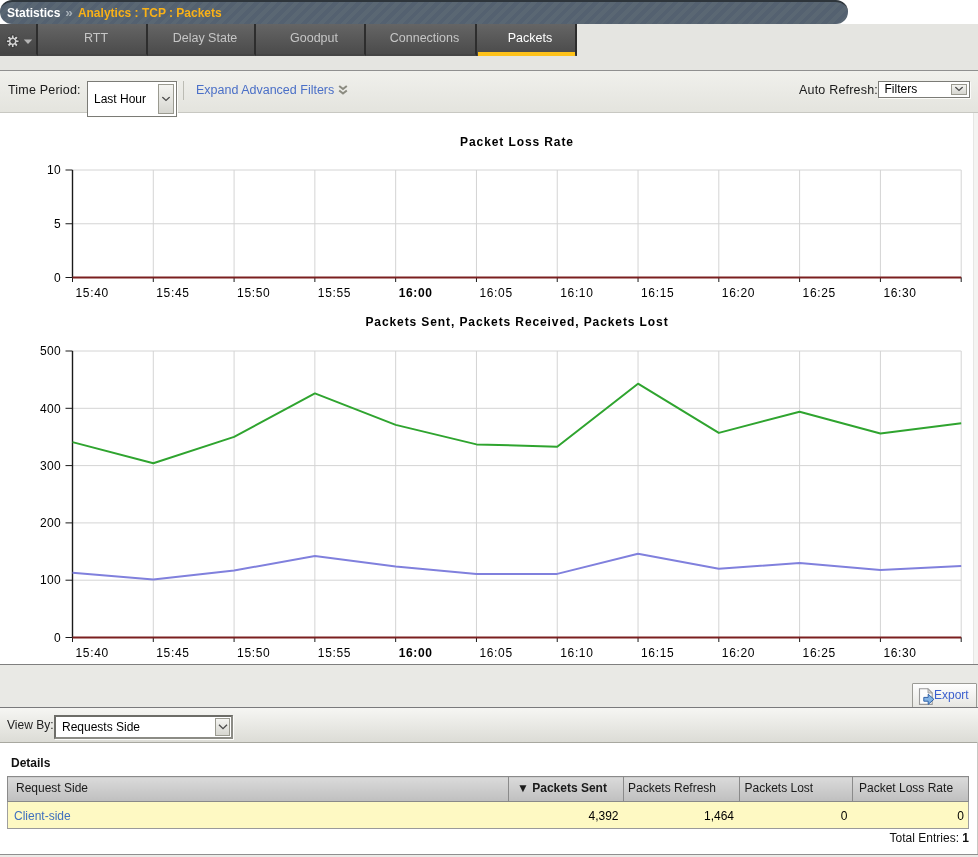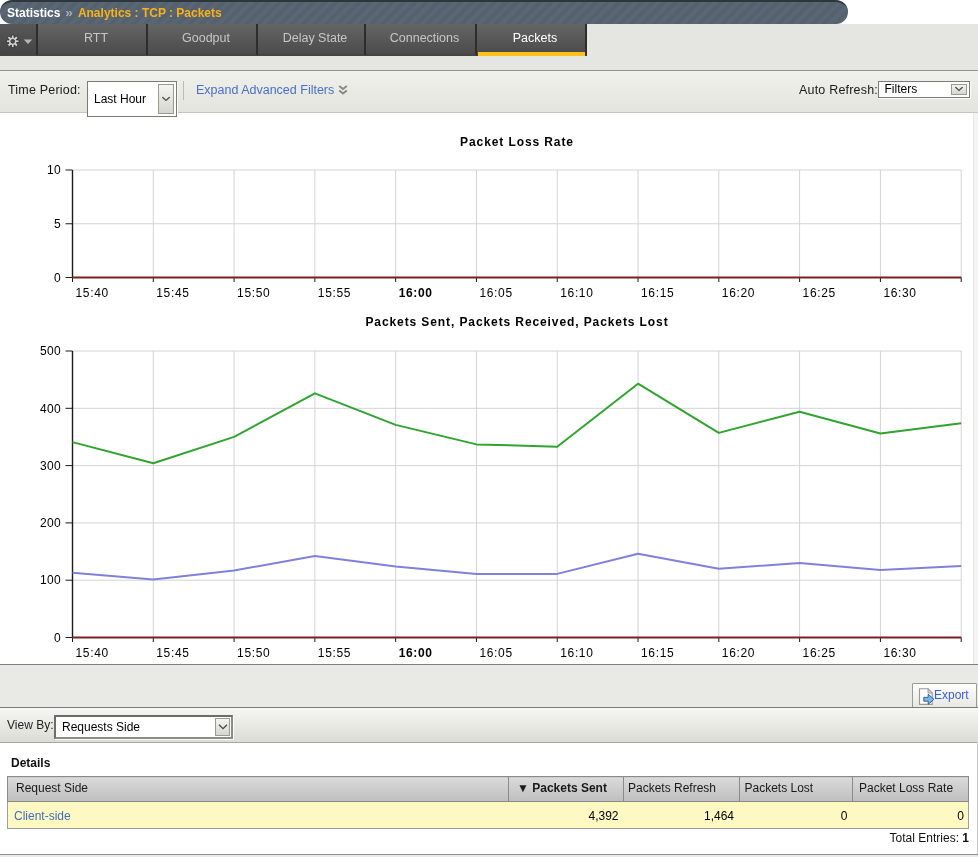--- a/index.html
+++ b/index.html
@@ -67,24 +67,24 @@
   <div id="tabs">
     <div class="tab" id="tab-gear">
       <svg width="38" height="31" viewBox="0 0 38 31">
         <g fill="#d2d2d2" stroke="#2c2c2c" stroke-width="0.8">
             <path id="gearp" fill-rule="evenodd" d="M11.42 13.51 L11.40 11.03 L14.00 11.03 L13.98 13.51 L14.47 13.71 L16.21 11.95 L18.05 13.79 L16.29 15.53 L16.49 16.02 L18.97 16.00 L18.97 18.60 L16.49 18.58 L16.29 19.07 L18.05 20.81 L16.21 22.65 L14.47 20.89 L13.98 21.09 L14.00 23.57 L11.40 23.57 L11.42 21.09 L10.93 20.89 L9.19 22.65 L7.35 20.81 L9.11 19.07 L8.91 18.58 L6.43 18.60 L6.43 16.00 L8.91 16.02 L9.11 15.53 L7.35 13.79 L9.19 11.95 L10.93 13.71 Z M14.6 17.3 A1.9 1.9 0 1 0 10.799999999999999 17.3 A1.9 1.9 0 1 0 14.6 17.3 Z"></path>
           </g>
         <path d="M23.8 15.6 L32.2 15.6 L28 19.9 Z" fill="#b5b5b5"></path>
       </svg>
     </div>
     <div class="tab" style="width:110px;">RTT</div>
+    <div class="tab" style="width:108px;">Delay State</div>
     <div class="tab" style="width:110px;">Goodput</div>
-    <div class="tab" style="width:108px;">Delay State</div>
     <div class="tab" style="width:111px;">Connections</div>
-    <div class="tab active" style="width:110px;">Packets</div>
+    <div class="tab active" style="width:100px;">Packets</div>
   </div>
 </div>
 
 <div id="toolbar" class="abs">
   <span class="lab" style="left:8px;top:12px;">Time Period:</span>
   <div class="selbox" style="left:87px;top:10px;width:90px;height:36px;text-align:center;">
     <span class="txt">Last Hour</span>
     <div class="btn">
         <svg width="9" height="5" viewBox="0 0 9 5">
           <polyline points="0.8,0.5 4.5,4 8.2,0.5" fill="none" stroke="#4a4a4a" stroke-width="1.2"></polyline>

